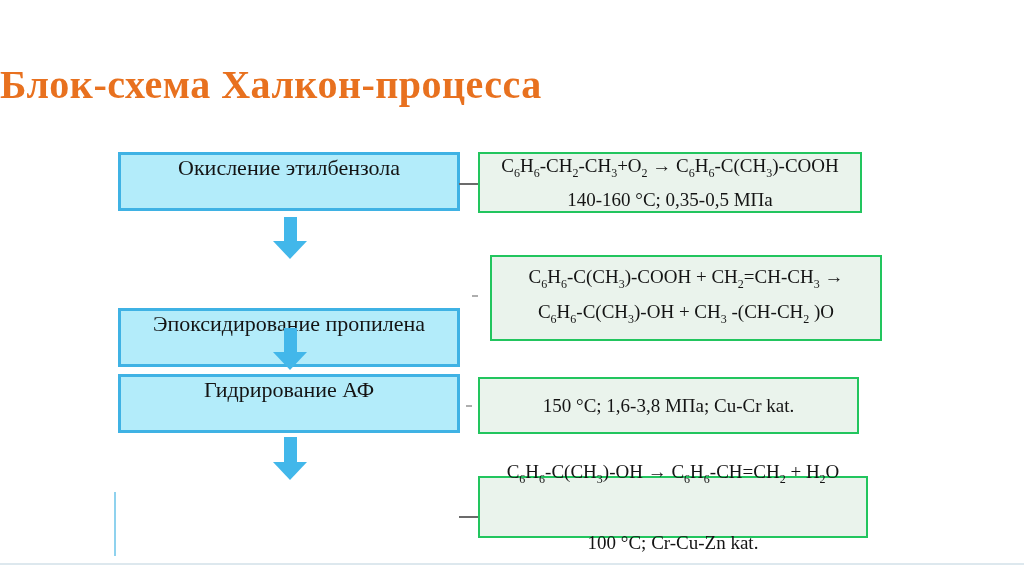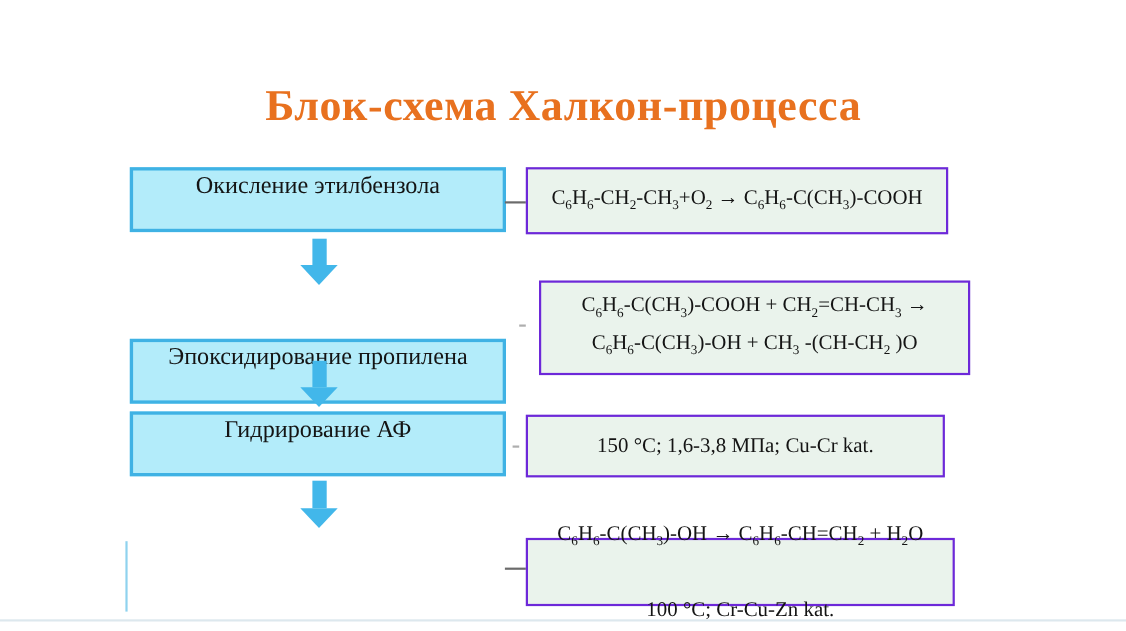--- a/index.html
+++ b/index.html
@@ -1,32 +1,32 @@
 <!DOCTYPE html>
 <html><head>
 <meta charset="utf-8">
 <style>
   html,body{margin:0;padding:0;background:#fff;}
   .slide{
     position:relative;width:1024px;height:574px;background:#ffffff;overflow:hidden;
     font-family:"Liberation Serif","DejaVu Serif",serif;color:#111;
   }
   .title{
-    position:absolute;top:72px;left:0;width:100%;text-align:center;
+    position:absolute;top:61px;left:0;width:100%;
     font-size:40px;font-weight:bold;color:#e8711f;letter-spacing:0.5px;
   }
   .block{
     position:absolute;left:118px;width:336px;height:53px;
     background:#b3ecfa;border:3px solid #3fb2e4;
     display:flex;align-items:flex-start;justify-content:center;
     font-size:22px;color:#141414;
   }
   .fbox{
     position:absolute;left:478px;
-    background:#eaf3ec;border:2px solid #6d28d9;
+    background:#eaf3ec;border:2px solid #22c55e;
     display:flex;flex-direction:column;align-items:center;justify-content:center;
     font-size:19px;color:#141414;text-align:center;
   }
   .fbox .f-line{line-height:27px;white-space:nowrap;}
   .fbox sub{font-size:12px;}
   .arrow{
     position:absolute;left:273px;width:34px;
     display:flex;flex-direction:column;align-items:center;
   }
   .arrow .stem{width:13px;background:#42b7ea;flex:1;}
@@ -46,20 +46,21 @@
 <div class="slide">
 
   <div class="title">Блок-схема Халкон-процесса</div>
 
   <div class="block" style="top:152px;">
     <span>Окисление этилбензола</span>
   </div>
   <div class="connector" style="top:183px;left:459px;width:20px;"></div>
   <div class="fbox" style="top:152px;width:380px;height:57px;">
       <div class="f-line">C<sub>6</sub>H<sub>6</sub>-CH<sub>2</sub>-CH<sub>3</sub>+O<sub>2</sub> → C<sub>6</sub>H<sub>6</sub>-C(CH<sub>3</sub>)-COOH</div>
+      <div class="f-line">140-160 °C; 0,35-0,5 МПа</div>
     </div>
 
   <div class="arrow" style="top:217px;height:42px;">
     <div class="stem"></div>
     <div class="head"></div>
   </div>
 
   <div class="block" style="top:264px;margin-top:44px;">
     <span>Эпоксидирование пропилена</span>
   </div>
@@ -82,19 +83,19 @@
       <div class="f-line">150 °C; 1,6-3,8 МПа; Cu-Cr kat.</div>
     </div>
 
   <div class="arrow" style="top:437px;height:43px;">
     <div class="stem"></div>
     <div class="head"></div>
   </div>
 
   <div class="left-accent"></div>
   <div class="connector" style="top:516px;left:459px;width:20px;"></div>
-  <div class="fbox" style="top:489px;width:386px;height:58px;gap:36px;">
+  <div class="fbox" style="top:476px;width:386px;height:58px;gap:36px;">
       <div class="f-line">C<sub>6</sub>H<sub>6</sub>-C(CH<sub>3</sub>)-OH → C<sub>6</sub>H<sub>6</sub>-CH=CH<sub>2</sub>  + H<sub>2</sub>O</div>
       <div class="f-line">100 °C; Cr-Cu-Zn kat.</div>
     </div>
 
   <div class="bottom-rule"></div>
 </div>
 
 </body></html>

